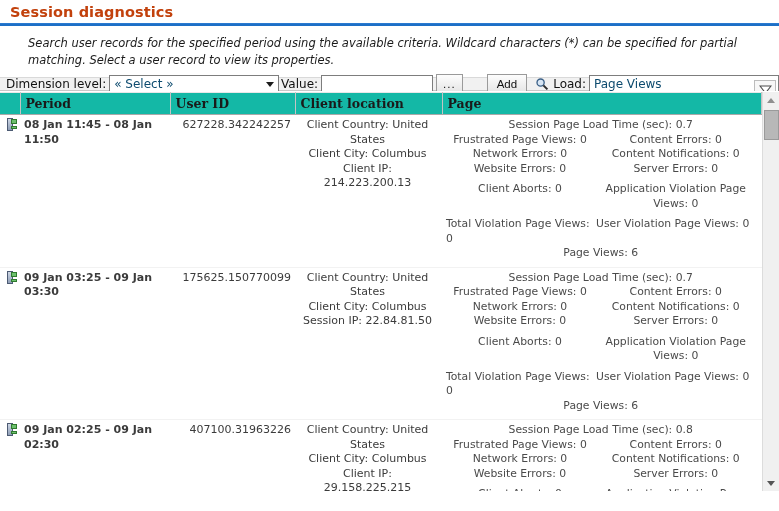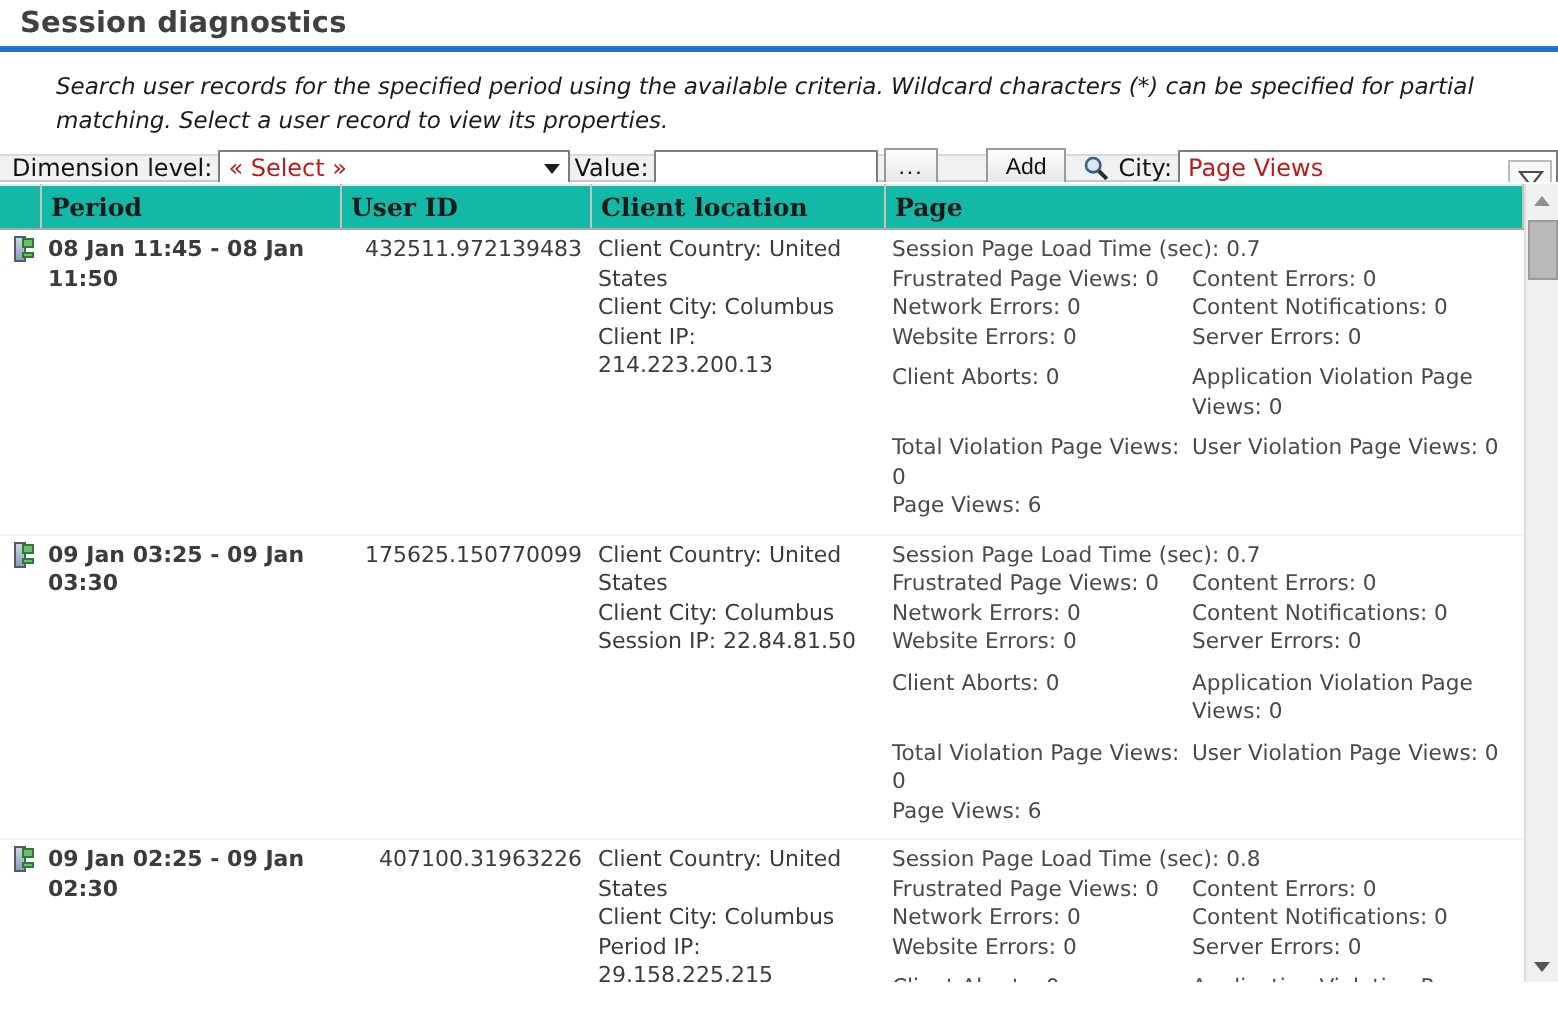--- a/index.html
+++ b/index.html
@@ -9,21 +9,21 @@
     background: #ffffff;
     font-family: "DejaVu Sans", "Liberation Sans", sans-serif;
     overflow: hidden;
   }
 
   
   #page-title {
     font-family: "DejaVu Sans", "Liberation Sans", sans-serif;
     font-size: 14.5px;
     font-weight: bold;
-    color: #404040;
+    color: #c2410c;
     padding: 4px 0 2px 10px;
     letter-spacing: 0.1px;
   }
   #title-rule {
     height: 3px;
     background: #1d6fc6;
     border-top: 1px solid #2a7ad0;
     margin: 1px 0 0 0;
   }
 
@@ -52,21 +52,21 @@
   .tb-label { white-space: nowrap; padding: 0 3px 0 2px; font-size: 12px; }
   .tb-select {
     height: 19px;
     border: 1px solid #7d7d7d;
     background: #ffffff;
     display: inline-flex;
     align-items: center;
     justify-content: space-between;
     font-size: 12px;
     padding: 0 2px 0 4px;
-    color: #b91c1c;
+    color: #0c4a6e;
     cursor: default;
   }
   #dim-select { width: 187px; }
   #sort-select { width: 190px; }
   .caret {
     width: 0; height: 0;
     border-left: 4px solid transparent;
     border-right: 4px solid transparent;
     border-top: 5px solid #1c1c1c;
     margin-left: 4px; margin-right: 2px;
@@ -194,21 +194,21 @@
   
   .info-grid {
     display: grid;
     grid-template-columns: 150px 1fr;
     font-size: 10.8px;
     color: #4a4a4a;
     line-height: 14.5px;
     column-gap: 0px;
   }
   .info-grid .full { grid-column: 1 / span 2; }
-  .info-line { padding: 0 2px 0 0; }
+  .info-line { padding: 0 2px 0 0; text-align: center; }
   .spacer-line { height: 6px; grid-column: 1 / span 2; }
   .totals-row { display: flex; }
   .totals-row .left { width: 150px; }
 
   
   #vscroll {
     position: absolute;
     right: 0; top: 0; bottom: 0;
     width: 17px;
     background: #f0f0f0;
@@ -261,21 +261,21 @@
   <button class="tb-btn" id="ellipsis-btn">...</button>
   <button class="tb-btn" id="add-btn">Add</button>
 
   <div class="sort-group">
     <span style="display:inline-flex;margin-right:2px;">
       <svg width="14" height="14" viewBox="0 0 14 14" aria-hidden="true">
         <circle cx="5.6" cy="5.6" r="3.6" fill="#d8e6f4" stroke="#3a5f86" stroke-width="1.3"></circle>
         <line x1="8.4" y1="8.4" x2="12.4" y2="12.4" stroke="#2c2c2c" stroke-width="2"></line>
       </svg>
     </span>
-    <span class="tb-label">City:</span>
+    <span class="tb-label">Load:</span>
     <div class="tb-select" id="sort-select">
       <span>Page Views</span>
       <span class="caret"></span>
     </div>
   </div>
 
   <div id="filter-btn">
     <span>
       <svg width="13" height="10" viewBox="0 0 13 10" aria-hidden="true">
         <polygon points="1,1 12,1 6.5,8" fill="#ffffff" stroke="#4b4b4b" stroke-width="1.1"></polygon>
@@ -299,21 +299,21 @@
       <tbody id="tbody">
           <tr>
             <td class="c-icon">
               <span class="rec-icon">
                 <span class="body"></span>
                 <span class="flag"></span>
                 <span class="base"></span>
               </span>
             </td>
             <td class="c-period">08 Jan 11:45 - 08 Jan 11:50</td>
-            <td class="c-user">432511.972139483</td>
+            <td class="c-user">627228.342242257</td>
             <td class="c-loc">
               <div class="info-line">Client Country: United States</div>
               <div class="info-line">Client City: Columbus</div>
               <div class="info-line">Client IP: 214.223.200.13</div>
             </td>
             <td class="c-info">
               <div class="info-grid">
                 <div class="full info-line">Session Page Load Time (sec): 0.7</div>
                 <div class="info-line">Frustrated Page Views: 0</div>
                 <div class="info-line">Content Errors: 0</div>
@@ -379,21 +379,21 @@
                 <span class="body"></span>
                 <span class="flag"></span>
                 <span class="base"></span>
               </span>
             </td>
             <td class="c-period">09 Jan 02:25 - 09 Jan 02:30</td>
             <td class="c-user">407100.31963226</td>
             <td class="c-loc">
               <div class="info-line">Client Country: United States</div>
               <div class="info-line">Client City: Columbus</div>
-              <div class="info-line">Period IP: 29.158.225.215</div>
+              <div class="info-line">Client IP: 29.158.225.215</div>
             </td>
             <td class="c-info">
               <div class="info-grid">
                 <div class="full info-line">Session Page Load Time (sec): 0.8</div>
                 <div class="info-line">Frustrated Page Views: 0</div>
                 <div class="info-line">Content Errors: 0</div>
                 <div class="info-line">Network Errors: 0</div>
                 <div class="info-line">Content Notifications: 0</div>
                 <div class="info-line">Website Errors: 0</div>
                 <div class="info-line">Server Errors: 0</div>

